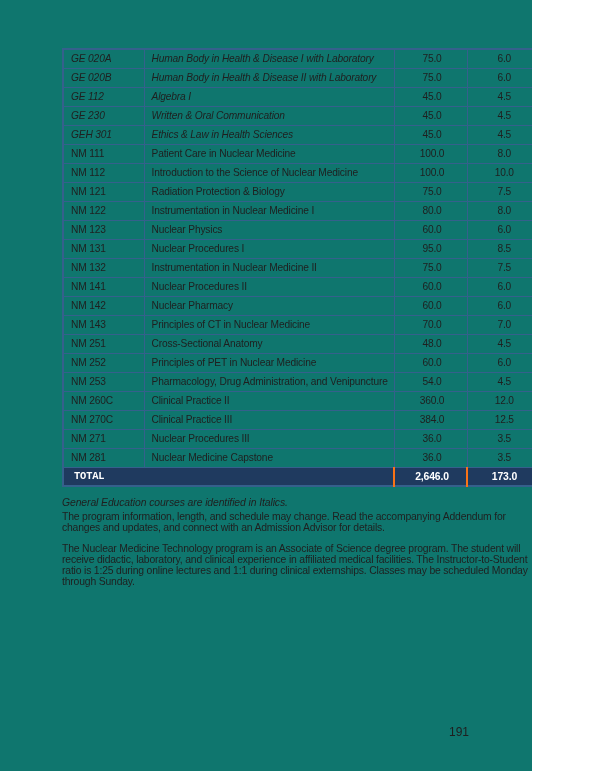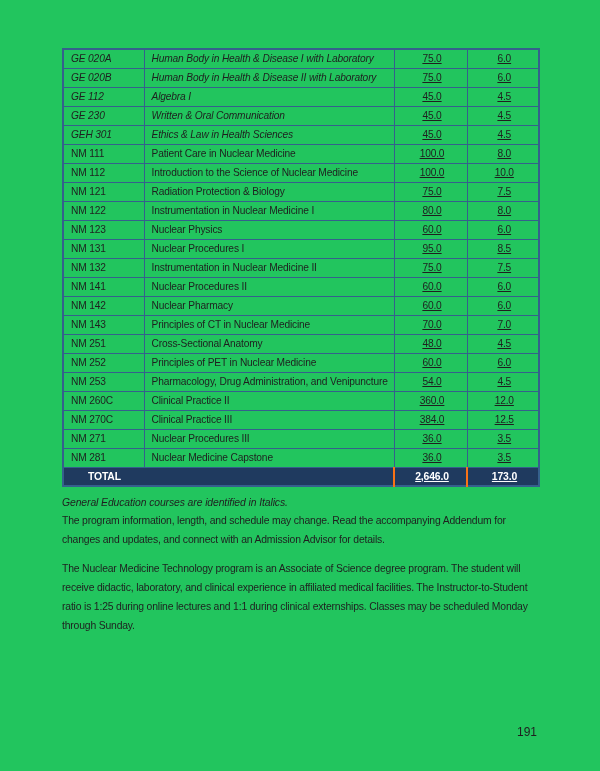--- a/index.html
+++ b/index.html
@@ -1,20 +1,20 @@
 <!DOCTYPE html>
 <html style="--border: #35608C; --total-bg: #1F3A5F;"><head>
 <meta charset="utf-8">
 <style>
   * { margin:0; padding:0; box-sizing:border-box; }
   html,body { background:#ffffff; }
   .page {
     position:relative;
-    width:600px; height:771px;
-    background:#22c55e;
+    width:532px; height:771px;
+    background:#0f766e;
     font-family:"Liberation Sans", sans-serif;
     color:#1f1f1f;
     overflow:hidden;
   }
   .content {
     position:absolute;
     left:62px; top:48px;
     width:476px;
   }
   table.course-table {
@@ -27,48 +27,48 @@
     border:1px solid var(--border,#35608C);
     height:19px;
     font-size:10.2px;
     letter-spacing:-0.15px;
     white-space:nowrap;
     overflow:hidden;
     vertical-align:middle;
     padding:0 4px 0 7px;
   }
   td.code-cell { padding-left:10px; }
-  td.num-cell { text-align:center; padding:0 2px;text-decoration:underline; }
+  td.num-cell { text-align:center; padding:0 2px; }
   tr.italic td.code-cell, tr.italic td.title-cell { font-style:italic; }
   tr.total-row td {
     background:var(--total-bg,#1F3A5F);
     color:#ffffff;
     font-weight:bold;
     border-color:var(--total-bg,#1F3A5F);
     height:19px;
     font-size:10.4px;
   }
-  tr.total-row td.total-label { padding-left:24px; }
+  tr.total-row td.total-label { padding-left:10px;font-family:Liberation Mono, monospace; }
   tr.total-row td.num-cell { border-left:2px solid #f97316; }
   .caption {
     margin-top:10px;
     font-style:italic;
     font-size:10.4px;
     letter-spacing:-0.1px;
   }
   .section-heading {
     margin-top:15px;
     font-weight:bold;
     font-size:10.8px;
     letter-spacing:-0.1px;
   }
   .para {
     margin-top:3px;
     font-size:10.4px;
-    line-height:19px;
+    line-height:11px;
     letter-spacing:-0.18px;
     text-align:left;
   }
   .para.second { margin-top:10px; }
   .page-number {
     position:absolute;
     right:63px; top:725px;
     font-size:12px;
   }
 </style>

